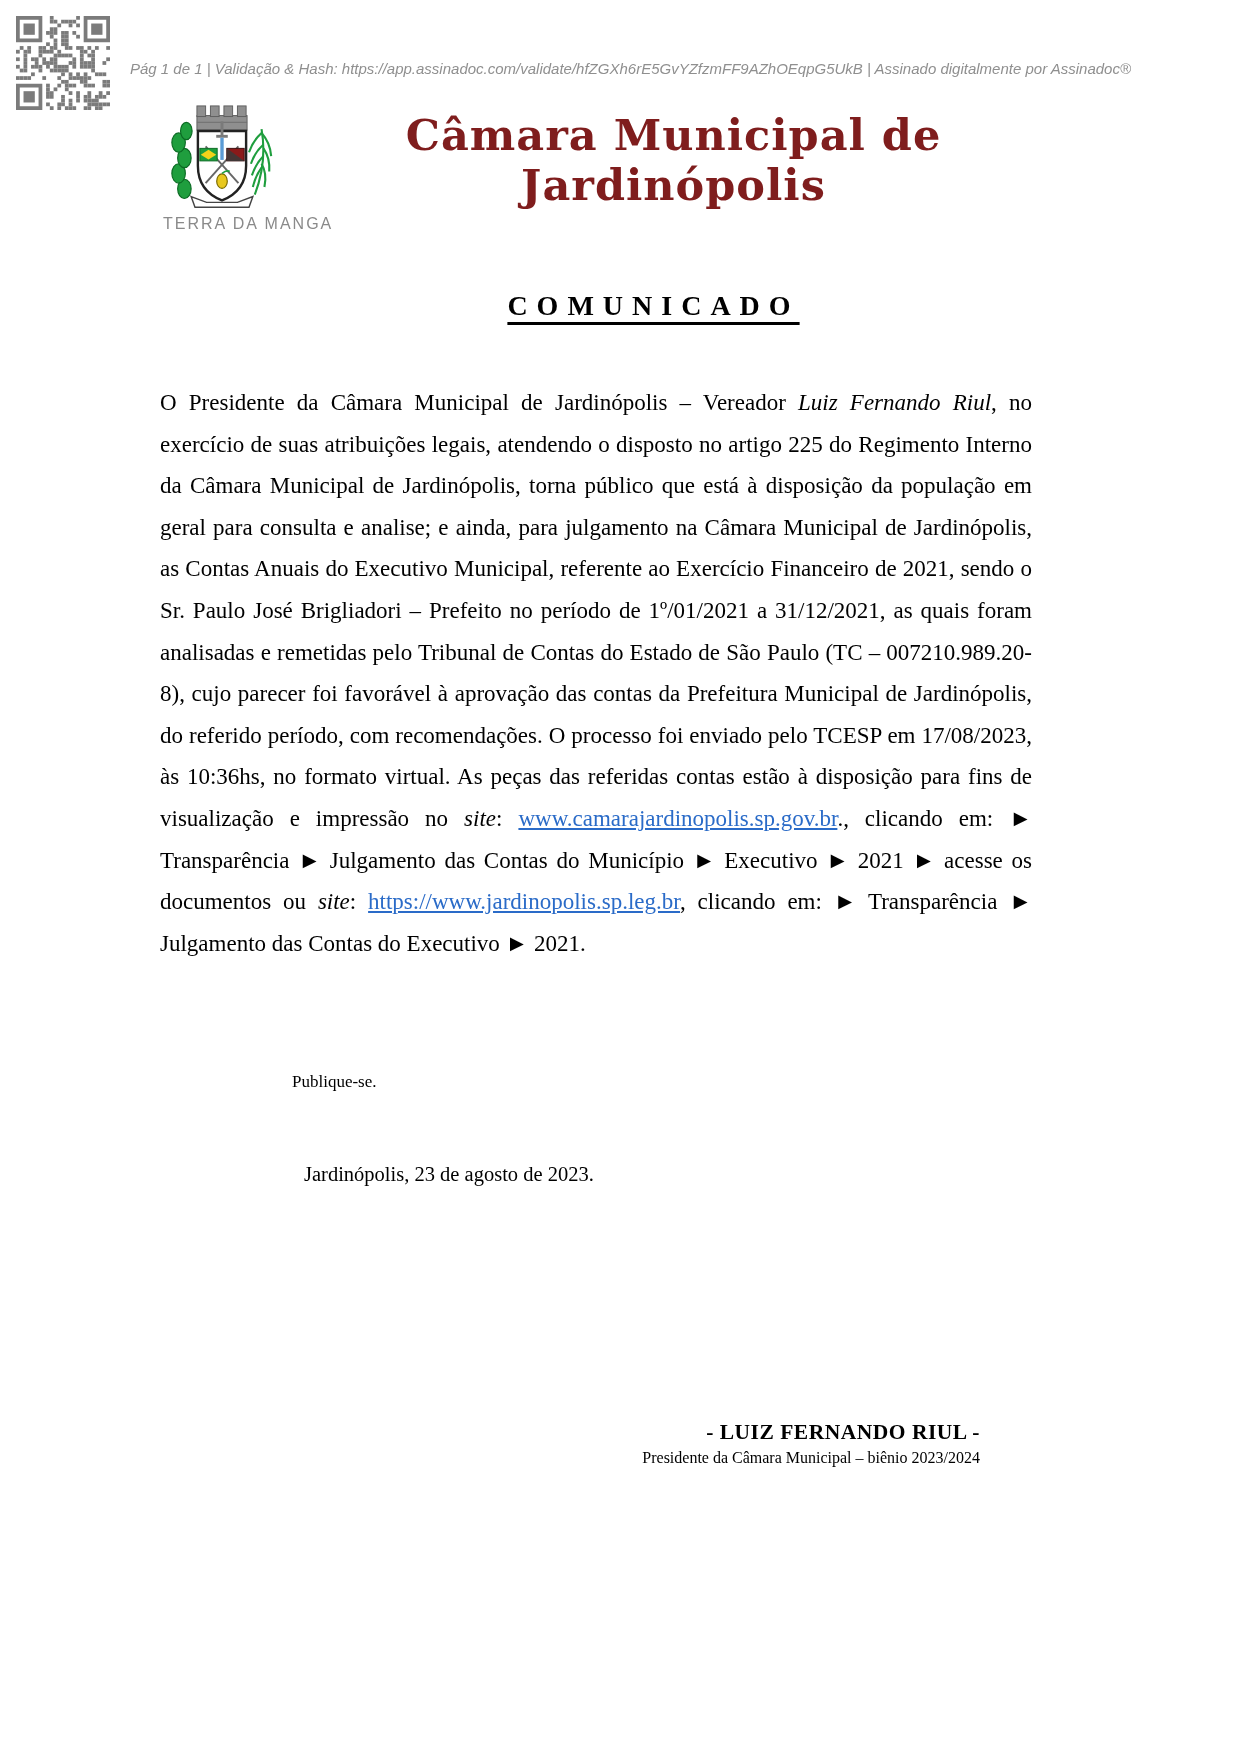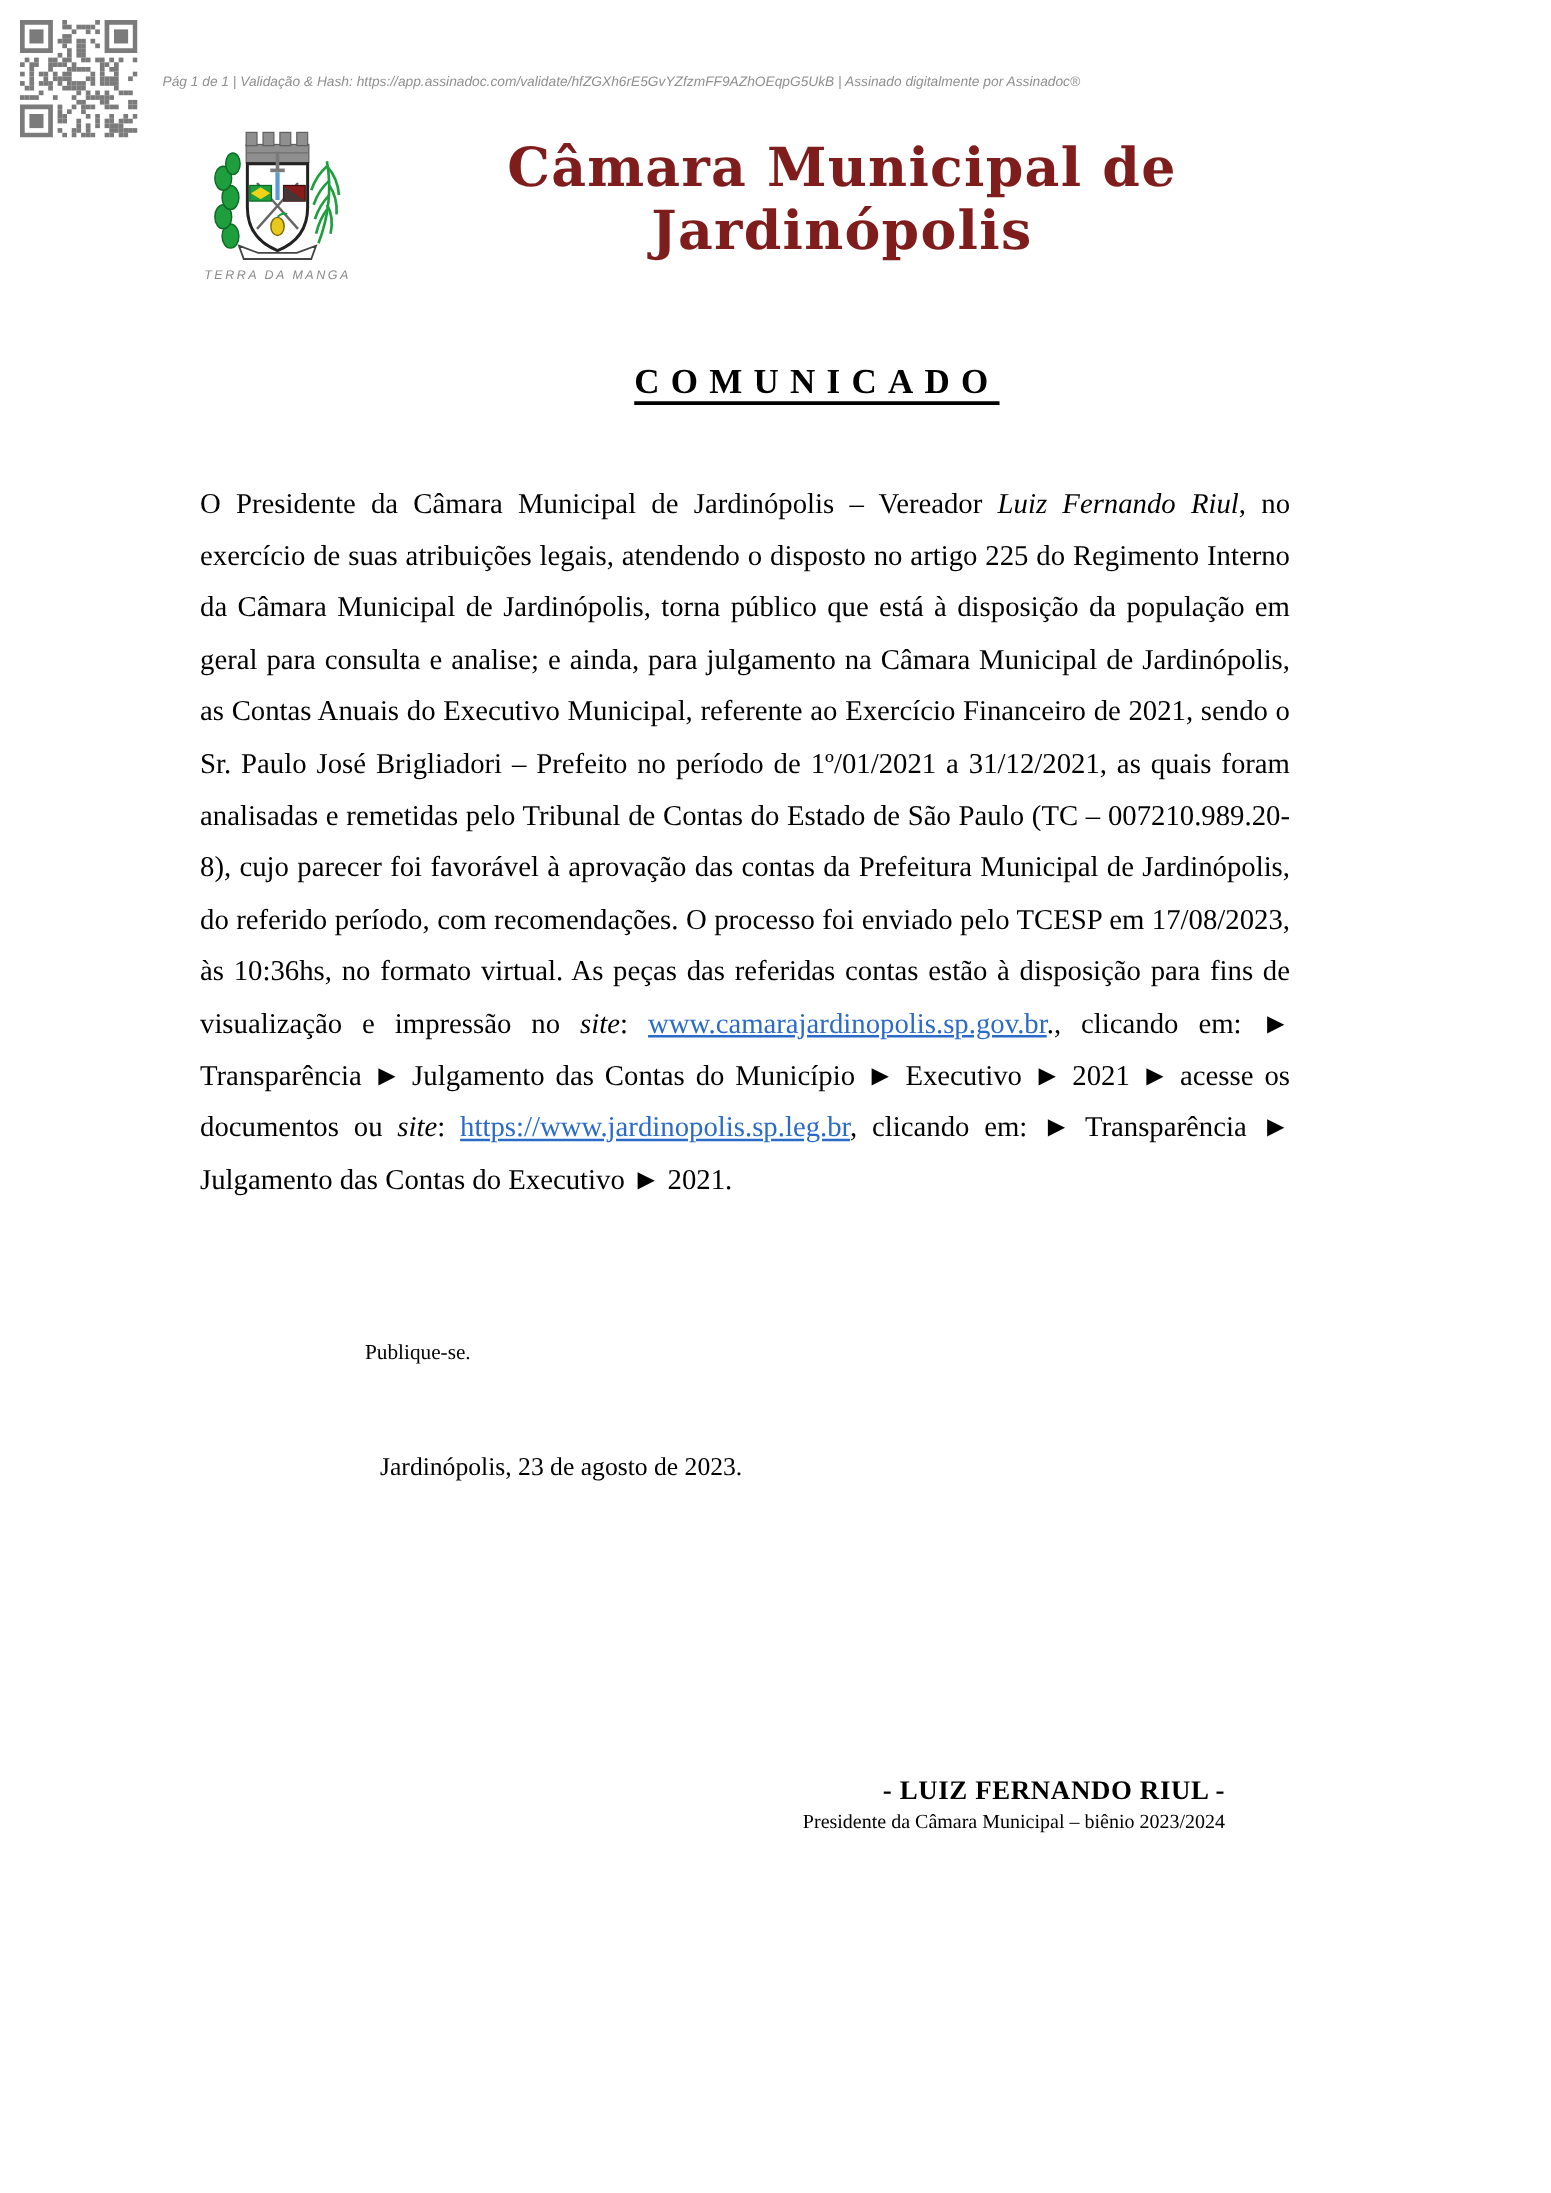--- a/index.html
+++ b/index.html
@@ -18,36 +18,35 @@
     position: absolute;
     left: 16px; top: 16px;
     width: 94px; height: 94px;
   }
   .meta-line {
     position: absolute;
     left: 130px; top: 60px;
     width: 980px;
     font-family: "Liberation Sans", sans-serif;
     font-style: italic;
-    font-size: 11px;
+    font-size: 15px;
     color: #8f8f8f;
     white-space: nowrap;
   }
 
   
   .crest-wrap { position: absolute; left: 163px; top: 104px; width: 118px; text-align: center; }
   .crest-svg { width: 112px; height: 108px; display: block; margin: 0 auto; }
   .motto {
     margin-top: 3px;
     font-family: "Liberation Sans", sans-serif;
-    font-size: 10px;
+    font-size: 16px;
     letter-spacing: 2px;
     color: #8a8a8a;
     white-space: nowrap;
-    font-style: italic;
   }
   .org-name {
     position: absolute;
     left: 301px; top: 110px; width: 745px;
     text-align: center;
     font-family: "DejaVu Serif", serif;
     font-weight: bold;
     font-size: 43px;
     letter-spacing: 1px;
     color: #7f1d1d;

